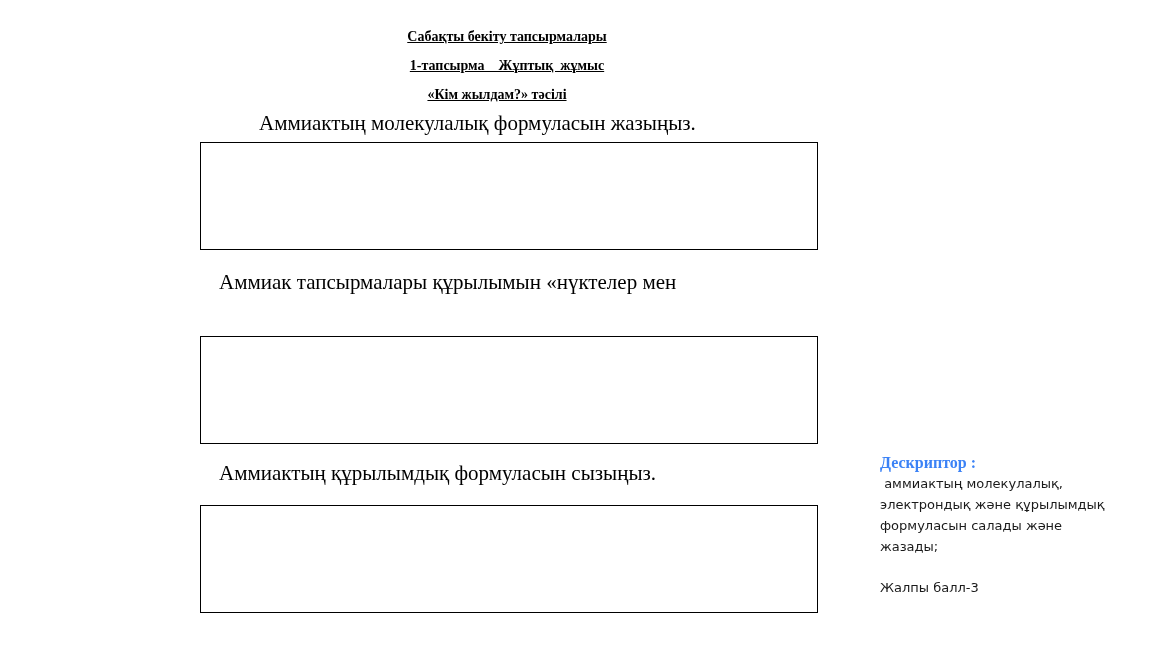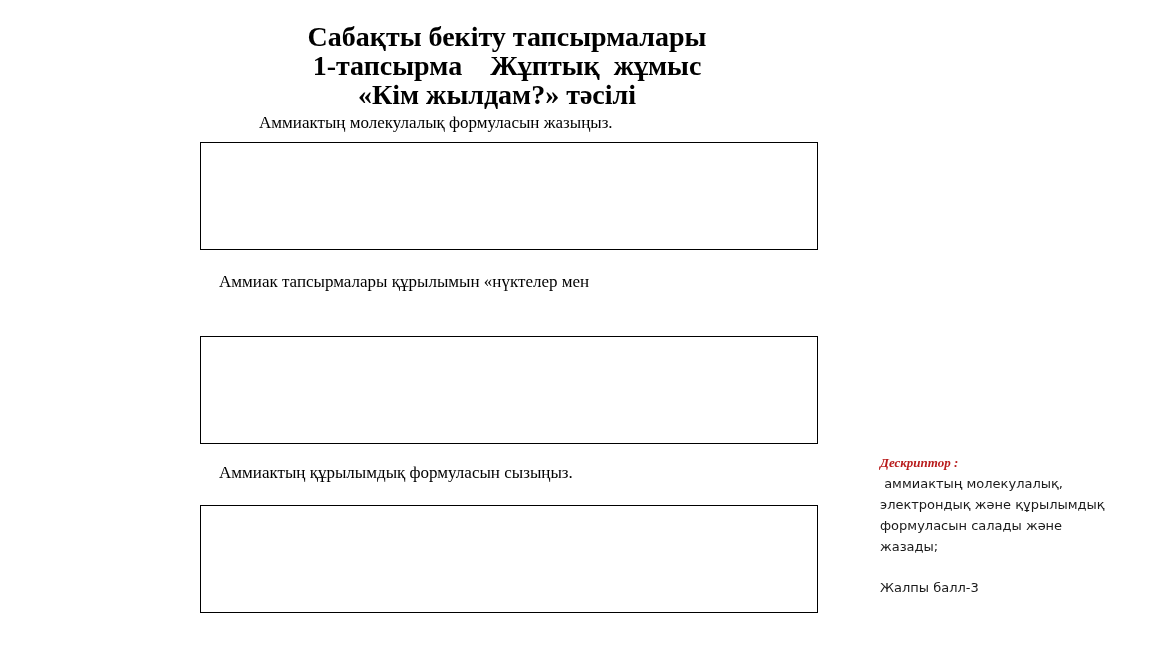--- a/index.html
+++ b/index.html
@@ -11,31 +11,32 @@
       width: 1152px;
       height: 648px;
       position: relative;
       overflow: hidden;
       font-family: "Liberation Serif", "DejaVu Serif", serif;
       color: #000000;
     }
     .abs { position: absolute; white-space: nowrap; }
     .title {
       font-weight: bold;
-      font-size: 28px;
+      font-size: 14px;
       line-height: 29px;
       left: 0;
       width: 1014px;
       text-align: center;
+      text-decoration: underline;
     }
     .title-1 { top: 22px; }
     .title-2 { top: 51px; }
     .title-3 { top: 80px; left: -10px; }
     .prompt {
-      font-size: 17px;
+      font-size: 21px;
       line-height: 30px;
     }
     .prompt-1 { top: 108px; left: 259px; }
     .prompt-2 { top: 267px; left: 219px; }
     .prompt-3 { top: 458px; left: 219px; }
     .answer-box {
       position: absolute;
       left: 200px;
       width: 618px;
       height: 108px;
@@ -52,24 +53,23 @@
       top: 452px;
       width: 260px;
       font-family: "DejaVu Sans", "Liberation Sans", sans-serif;
       font-size: 13px;
       line-height: 21px;
       color: #1a1a1a;
     }
     .descriptor-heading {
       font-family: "Liberation Serif", "DejaVu Serif", serif;
       font-weight: bold;
-      font-size: 13px;
+      font-size: 16px;
       line-height: 21px;
-      color: #b91c1c;
-      font-style: italic;
+      color: #3b82f6;
     }
     .descriptor-line { white-space: nowrap; }
     .descriptor-gap { height: 20px; }
   </style>
 </head>
 <body>
 
 <div class="abs title title-1">Сабақты бекіту тапсырмалары</div>
 <div class="abs title title-2" style="white-space: pre;">1-тапсырма    Жұптық  жұмыс</div>
 <div class="abs title title-3">«Кім жылдам?» тәсілі</div>

